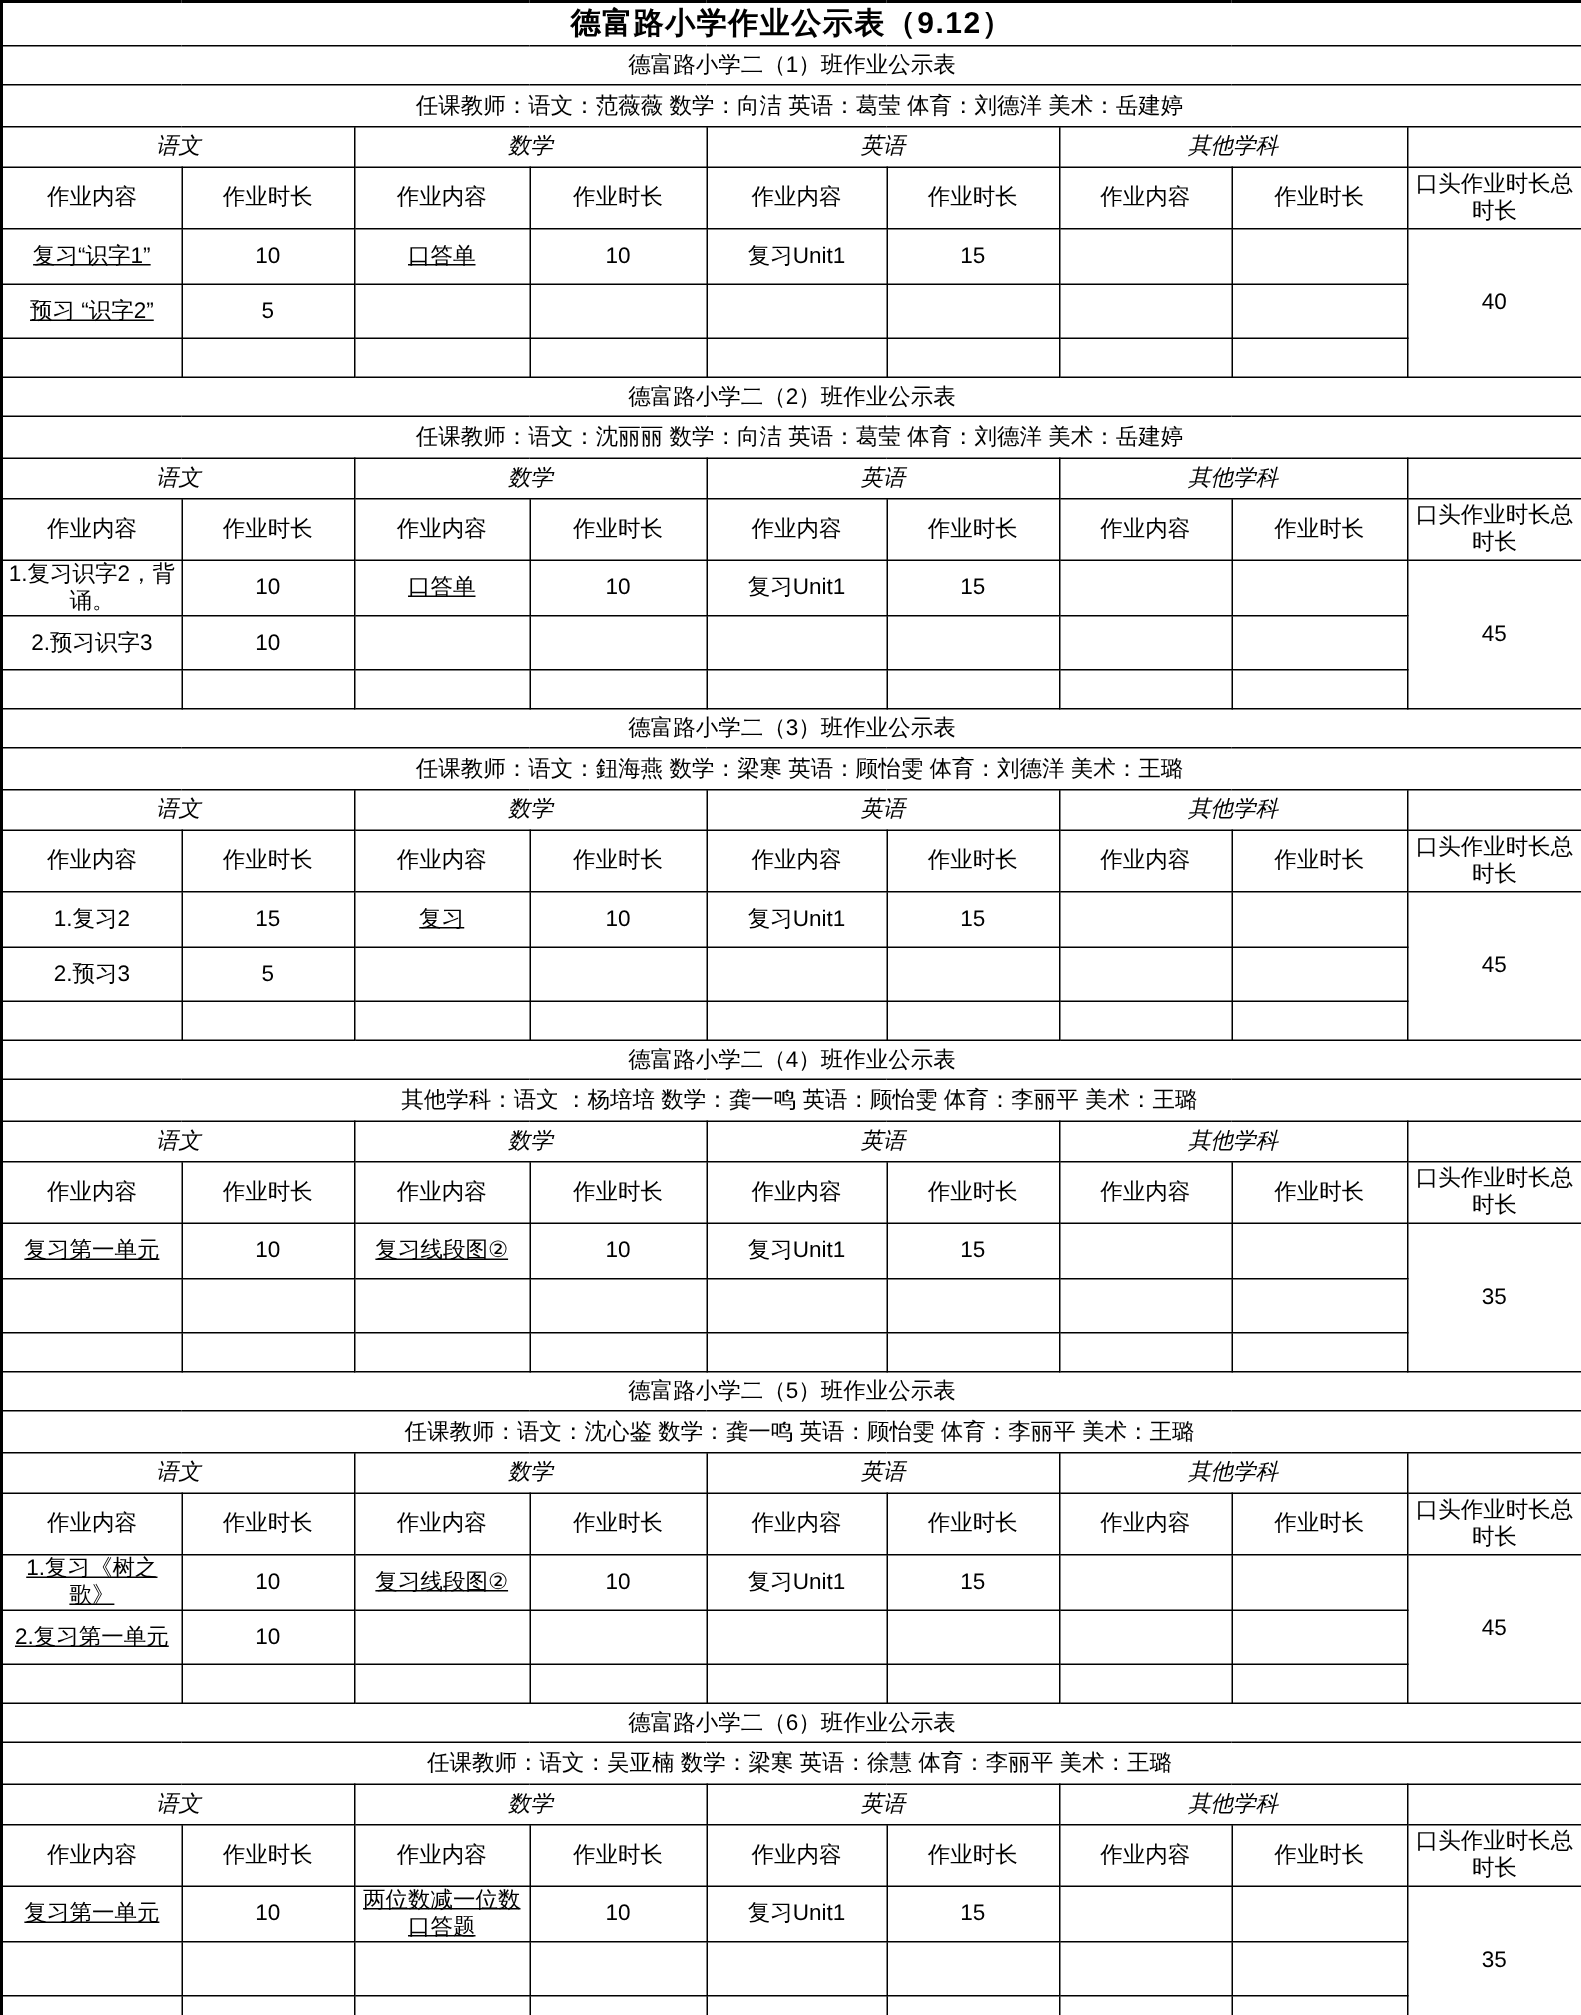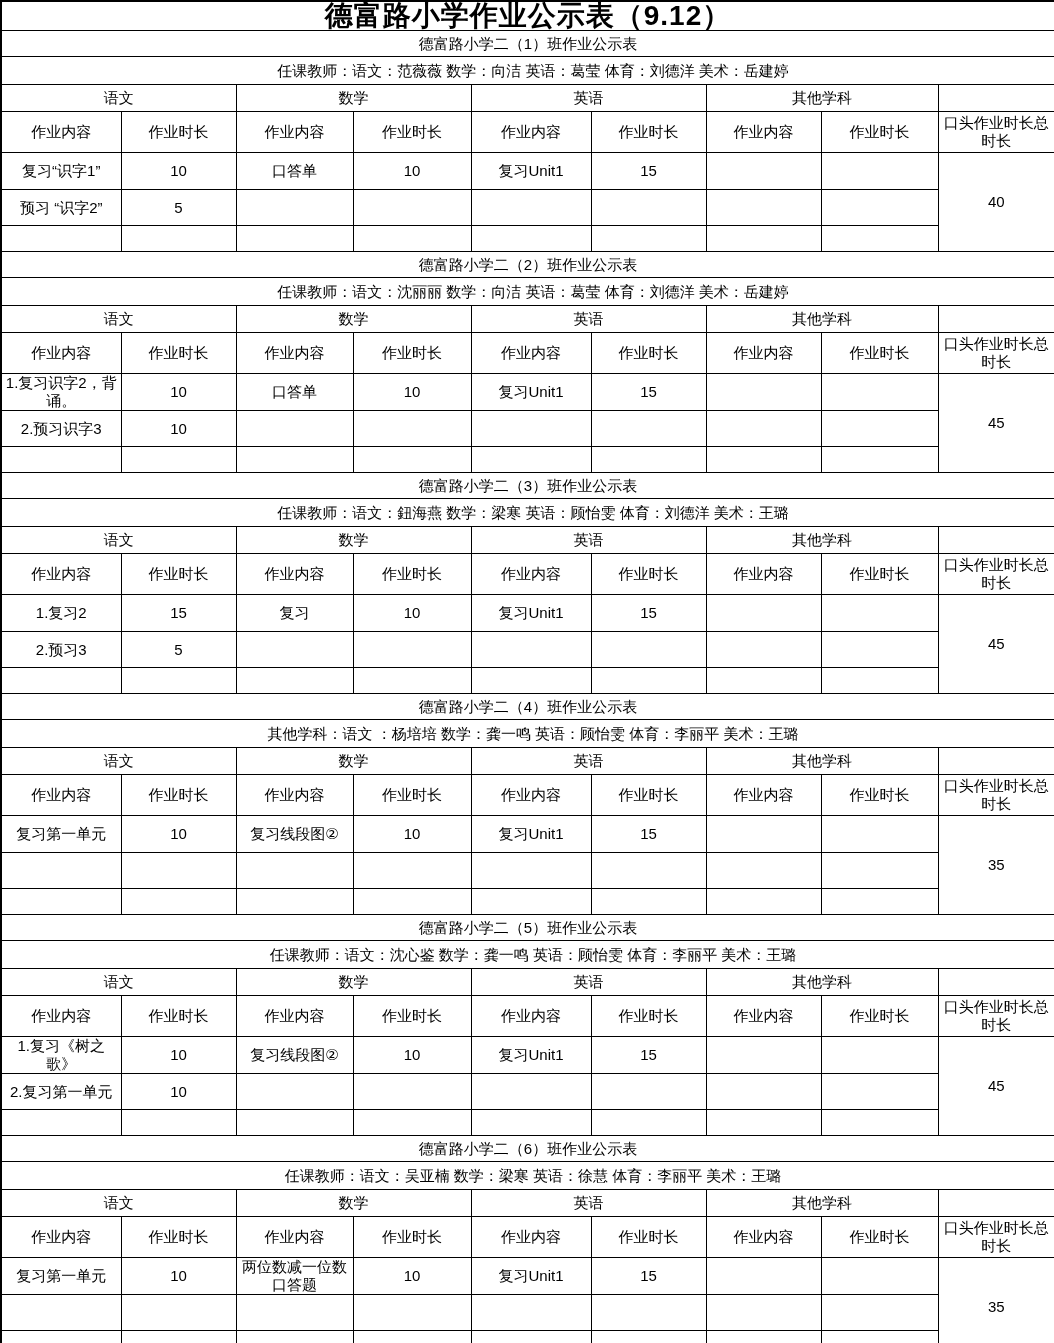--- a/index.html
+++ b/index.html
@@ -16,34 +16,34 @@
     line-height: 18px;
     padding: 0 2px;
     overflow: hidden;
     text-align: center;
     vertical-align: middle;
     white-space: normal;
     word-break: break-all;
   }
   tr.title-row td {
     height: 28px;
-    font-size: 28px;
+    font-size: 20px;
     font-weight: bold;
     letter-spacing: 1px;
   }
   tr.class-title-row td { height: 25px; margin-top: 16px; }
   tr.teachers-row td { height: 27px; padding-left: 12px; }
-  tr.subject-row td { height: 26px; }
+  tr.subject-row td { height: 26px; font-style: italic; }
   tr.colhdr-row td { height: 40px; }
   tr.data-row-1 td { height: 36px; }
   tr.data-row-2 td { height: 35px; }
   tr.data-row-3 td { height: 25px; }
   td.oral-hdr { padding: 0 10px; line-height: 19px; margin-top: 43px; }
   td.oral-total { vertical-align: middle; }
-  td.ta-l { text-align: left; }
+  td.ta-l { text-align: left; text-decoration: underline; }
 </style>
 </head>
 <body>
 
 <table class="sheet">
   <colgroup>
     <col style="width:120px">
       <col style="width:115px">
     <col style="width:117px">
       <col style="width:118px">

